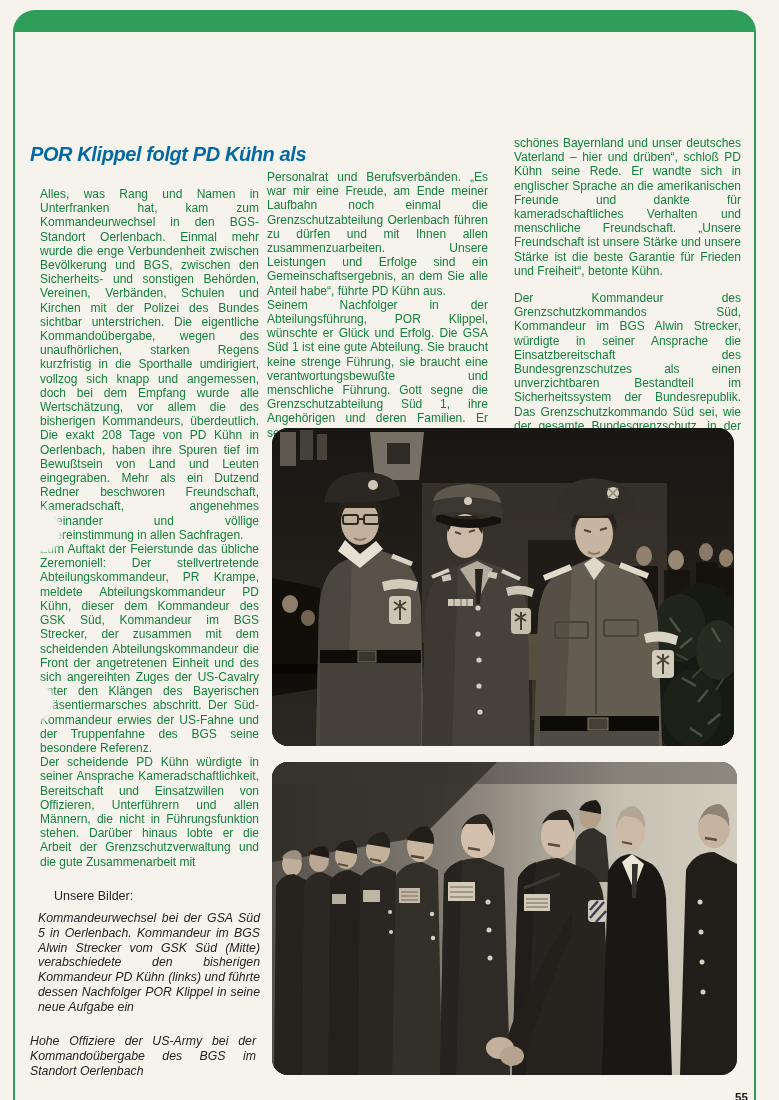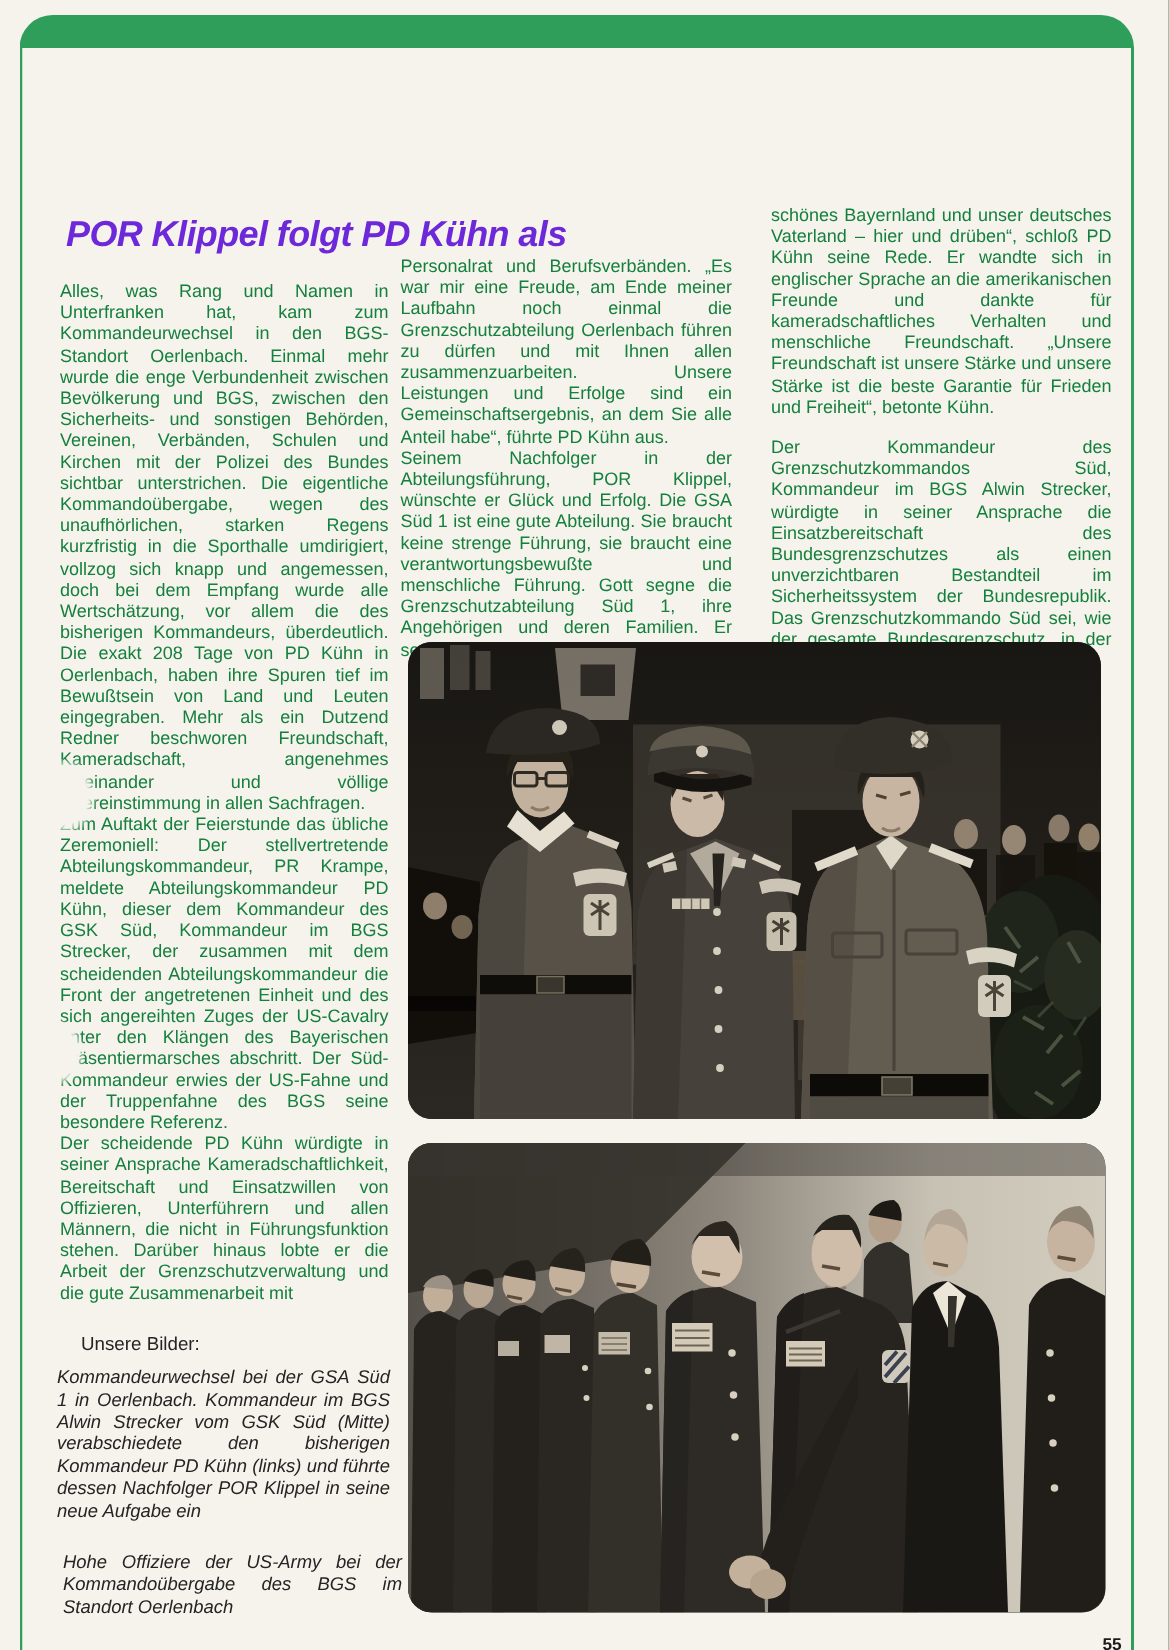--- a/index.html
+++ b/index.html
@@ -11,24 +11,24 @@
   }
   
   .frame{
     position:absolute;left:13px;right:23px;top:10px;height:1110px;
     border:2px solid #2e9e5a;border-top:22px solid #2e9e5a;border-bottom:none;
     border-radius:22px 22px 0 0;
     box-sizing:border-box;
     pointer-events:none;
   }
   .headline{
-    position:absolute;left:44px;top:128px;width:470px;
+    position:absolute;left:30px;top:128px;width:470px;
     font-weight:bold;font-style:italic;
-    font-size:24px;line-height:26.5px;letter-spacing:-0.4px;
-    color:#6d28d9;
+    font-size:20px;line-height:26.5px;letter-spacing:-0.4px;
+    color:#0369a1;
   }
   .col{
     position:absolute;text-align:justify;
     font-size:12px;line-height:14.2px;
     color:#15803d;
   }
   .col p{margin:0;}
   #col1{left:40px;top:187px;width:219px;}
   #col2{left:267px;top:170px;width:221px;}
   #col3{left:514px;top:136px;width:227px;}
@@ -38,21 +38,21 @@
   }
   #photo1{left:272px;top:428px;width:462px;height:318px;}
   #photo2{left:272px;top:762px;width:465px;height:313px;}
   .photo svg{display:block;width:100%;height:100%;}
   #captions{position:absolute;left:38px;top:889px;width:222px;}
   .cap-intro{font-size:12.5px;margin:0 0 8px 16px;color:#242424;}
   .cap{
     font-style:italic;font-size:12.3px;line-height:14.8px;
     text-align:justify;margin:0;color:#242424;
   }
-  #caption2{position:absolute;left:42px;top:1034px;width:226px;}
+  #caption2{position:absolute;left:30px;top:1034px;width:226px;}
   .page-num{
     position:absolute;left:735px;top:1059px;
     font-size:11.5px;font-weight:bold;color:#1a1a1a;margin-top:32px;
   }
   
   .blemish{position:absolute;pointer-events:none;
     background:radial-gradient(ellipse at center, #f5f3ec 52%, rgba(245,243,236,0) 75%);}
   #blemish1{left:22px;top:506px;width:42px;height:50px;}
   #blemish2{left:20px;top:680px;width:36px;height:44px;}
 </style>
@@ -298,21 +298,21 @@
     <circle cx="428" cy="140" r="2.5" fill="#d8d0bf"></circle>
         <circle cx="429" cy="170" r="2.5" fill="#d8d0bf"></circle>
     <circle cx="430" cy="200" r="2.5" fill="#d8d0bf"></circle>
         <circle cx="431" cy="230" r="2.5" fill="#d8d0bf"></circle>
   </g>
 </svg>
 </div>
 
 <div id="captions">
   <p class="cap-intro">Unsere Bilder:</p>
-  <p class="cap">Kommandeurwechsel bei der GSA Süd 1 in Oerlenbach. Kommandeur im BGS Alwin Strecker vom GSK Süd (Mitte) verabschiedete den bisherigen Kommandeur PD Kühn (links) und führte dessen Nachfolger POR Klippel in seine neue Aufgabe ein</p>
+  <p class="cap">Kommandeurwechsel bei der GSA Süd 5 in Oerlenbach. Kommandeur im BGS Alwin Strecker vom GSK Süd (Mitte) verabschiedete den bisherigen Kommandeur PD Kühn (links) und führte dessen Nachfolger POR Klippel in seine neue Aufgabe ein</p>
 </div>
 <div id="caption2">
   <p class="cap">Hohe Offiziere der US-Army bei der Kommandoübergabe des BGS im Standort Oerlenbach</p>
 </div>
 
 <div class="page-num">55</div>
 
 <div class="blemish" id="blemish1"></div>
 <div class="blemish" id="blemish2"></div>
 

